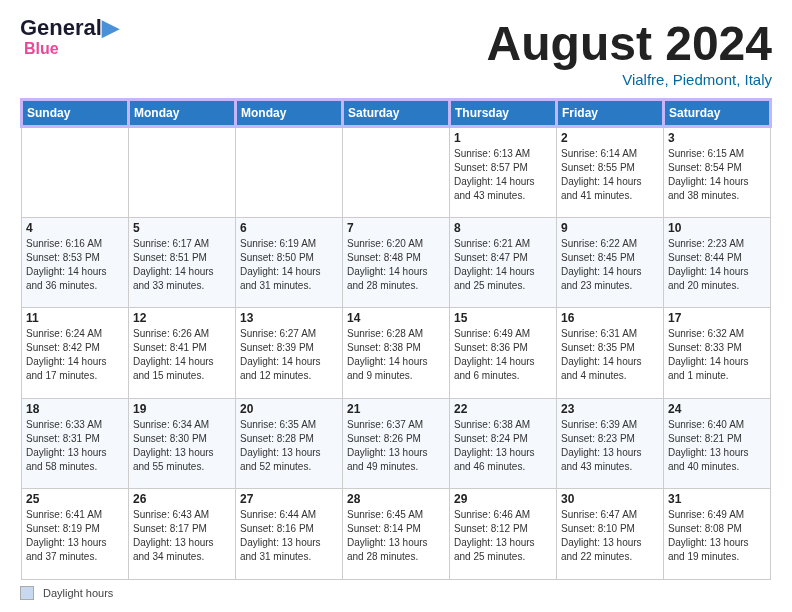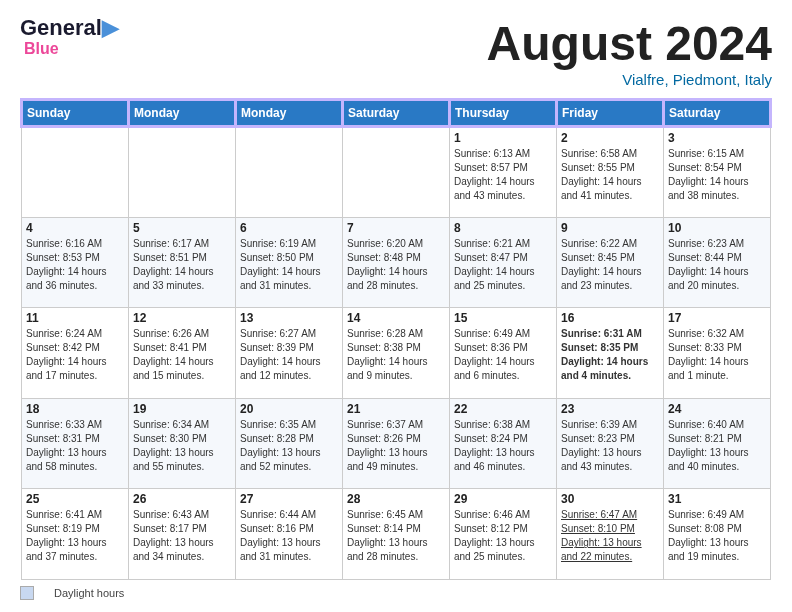--- a/index.html
+++ b/index.html
@@ -89,21 +89,21 @@
       font-size: 10px;
       color: #333;
       line-height: 1.4;
     }
     td.empty {
       background: #f9f9f9;
     }
     .legend {
       display: flex;
       align-items: center;
-      gap: 20px;
+      gap: 9px;
       margin-top: 6px;
       font-size: 11px;
       color: #444;
     }
     .legend-box {
       width: 14px;
       height: 14px;
       background: #c8d8f0;
       border: 1px solid #aaa;
     }
@@ -147,21 +147,21 @@
           <td class="empty"></td>
           <td>
             <span class="day-num">1</span>
             <div class="day-info" style="white-space: pre-line;">Sunrise: 6:13 AM
 Sunset: 8:57 PM
 Daylight: 14 hours
 and 43 minutes.</div>
           </td>
           <td>
             <span class="day-num">2</span>
-            <div class="day-info" style="white-space: pre-line;">Sunrise: 6:58 AM
+            <div class="day-info" style="white-space: pre-line;">Sunrise: 6:14 AM
 Sunset: 8:55 PM
 Daylight: 14 hours
 and 41 minutes.</div>
           </td>
           <td>
             <span class="day-num">3</span>
             <div class="day-info" style="white-space: pre-line;">Sunrise: 6:15 AM
 Sunset: 8:54 PM
 Daylight: 14 hours
 and 38 minutes.</div>
@@ -205,21 +205,21 @@
           </td>
           <td>
             <span class="day-num">9</span>
             <div class="day-info" style="white-space: pre-line;">Sunrise: 6:22 AM
 Sunset: 8:45 PM
 Daylight: 14 hours
 and 23 minutes.</div>
           </td>
           <td>
             <span class="day-num">10</span>
-            <div class="day-info" style="white-space: pre-line;">Sunrise: 6:23 AM
+            <div class="day-info" style="white-space: pre-line;">Sunrise: 2:23 AM
 Sunset: 8:44 PM
 Daylight: 14 hours
 and 20 minutes.</div>
           </td>
         </tr>
         <tr>
           <td>
             <span class="day-num">11</span>
             <div class="day-info" style="white-space: pre-line;">Sunrise: 6:24 AM
 Sunset: 8:42 PM
@@ -249,21 +249,21 @@
           </td>
           <td>
             <span class="day-num">15</span>
             <div class="day-info" style="white-space: pre-line;">Sunrise: 6:49 AM
 Sunset: 8:36 PM
 Daylight: 14 hours
 and 6 minutes.</div>
           </td>
           <td>
             <span class="day-num">16</span>
-            <div class="day-info" style="white-space: pre-line; font-weight: bold;">Sunrise: 6:31 AM
+            <div class="day-info" style="white-space: pre-line;">Sunrise: 6:31 AM
 Sunset: 8:35 PM
 Daylight: 14 hours
 and 4 minutes.</div>
           </td>
           <td>
             <span class="day-num">17</span>
             <div class="day-info" style="white-space: pre-line;">Sunrise: 6:32 AM
 Sunset: 8:33 PM
 Daylight: 14 hours
 and 1 minute.</div>
@@ -351,21 +351,21 @@
           </td>
           <td>
             <span class="day-num">29</span>
             <div class="day-info" style="white-space: pre-line;">Sunrise: 6:46 AM
 Sunset: 8:12 PM
 Daylight: 13 hours
 and 25 minutes.</div>
           </td>
           <td>
             <span class="day-num">30</span>
-            <div class="day-info" style="white-space: pre-line; text-decoration: underline;">Sunrise: 6:47 AM
+            <div class="day-info" style="white-space: pre-line;">Sunrise: 6:47 AM
 Sunset: 8:10 PM
 Daylight: 13 hours
 and 22 minutes.</div>
           </td>
           <td>
             <span class="day-num">31</span>
             <div class="day-info" style="white-space: pre-line;">Sunrise: 6:49 AM
 Sunset: 8:08 PM
 Daylight: 13 hours
 and 19 minutes.</div>

